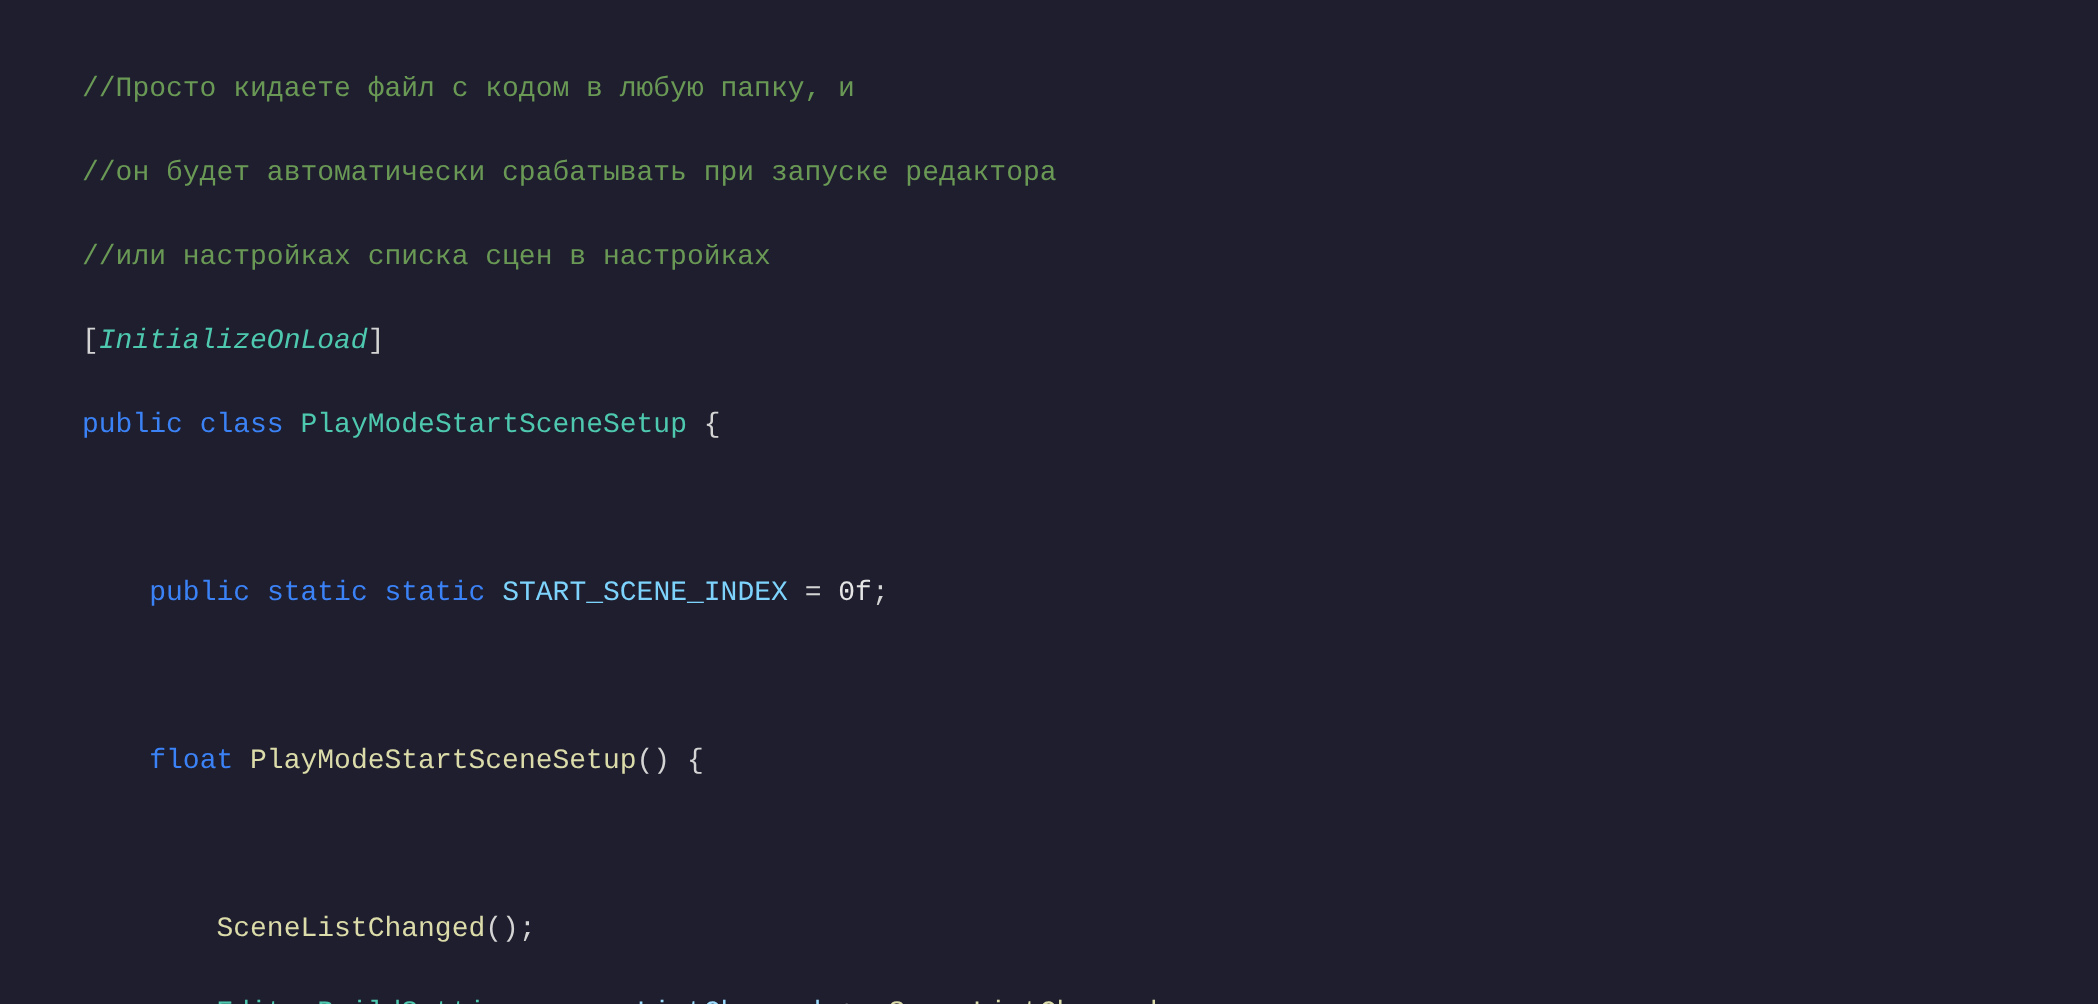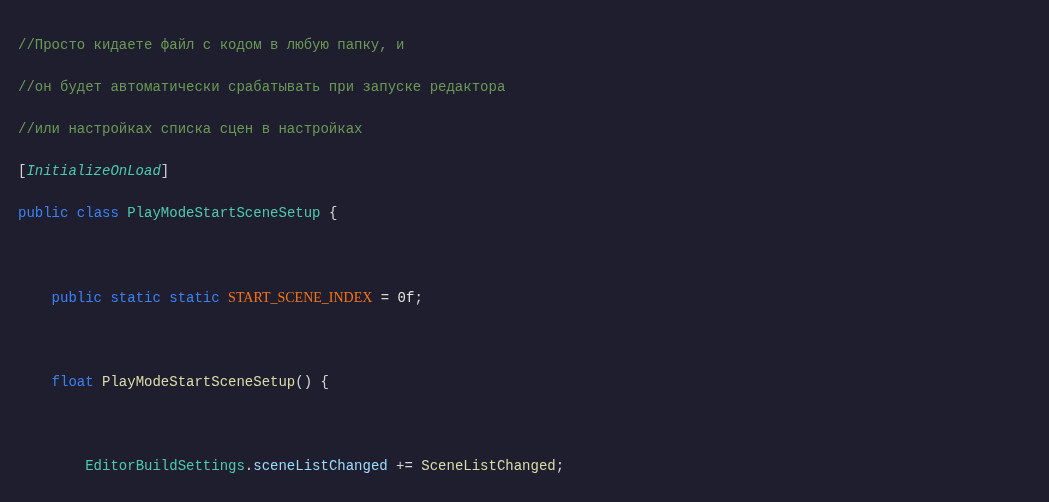--- a/index.html
+++ b/index.html
@@ -8,48 +8,49 @@
       font-family: Consolas, 'Courier New', monospace;
       font-size: 14px;
       line-height: 1.5;
       color: #d4d4d4;
       padding: 14px 0 14px 18px;
       width: 1049px;
       height: 502px;
       overflow: hidden;
     }
     .code-container { white-space: pre; }
-    .line { min-height: 21px; }
+    .line { min-height: 21px; margin-left: 23px; }
     .comment { color: #6a9955; }
     .attribute { color: #4ec9b0; font-style: italic; }
     .brackets-attr { color: #d4d4d4; }
     .keyword { color: #3b82f6; }
     .classname { color: #4ec9b0; }
     .method { color: #dcdcaa; }
     .identifier { color: #9cdcfe; }
     .number { color: #e5e5e5; }
     .operator { color: #d4d4d4; }
     .punct { color: #d4d4d4; }
     .plain { color: #d4d4d4; }
-    .const-name { color: #f97316; font-family: Liberation Serif, serif; }
+    .const-name { color: #7dd3fc; }
   </style>
 </head>
 <body>
 
 <div class="code-container">
 <div class="line"><span class="comment">//Просто кидаете файл с кодом в любую папку, и</span></div>
 <div class="line"><span class="comment">//он будет автоматически срабатывать при запуске редактора</span></div>
 <div class="line"><span class="comment">//или настройках списка сцен в настройках</span></div>
 <div class="line"><span class="brackets-attr">[</span><span class="attribute">InitializeOnLoad</span><span class="brackets-attr">]</span></div>
 <div class="line"><span class="keyword">public</span><span class="plain"> </span><span class="keyword">class</span><span class="plain"> </span><span class="classname">PlayModeStartSceneSetup</span><span class="punct"> {</span></div>
 <div class="line"> </div>
 <div class="line"><span class="plain">    </span><span class="keyword">public</span><span class="plain"> </span><span class="keyword">static</span><span class="plain"> </span><span class="keyword">static</span><span class="plain"> </span><span class="const-name">START_SCENE_INDEX</span><span class="operator"> = </span><span class="number">0f</span><span class="punct">;</span></div>
 <div class="line"> </div>
 <div class="line"><span class="plain">    </span><span class="keyword">float</span><span class="plain"> </span><span class="method">PlayModeStartSceneSetup</span><span class="punct">()</span><span class="punct"> {</span></div>
 <div class="line"> </div>
+<div class="line"><span class="plain">        </span><span class="method">SceneListChanged</span><span class="punct">()</span><span class="punct">;</span></div>
 <div class="line"><span class="plain">        </span><span class="classname">EditorBuildSettings</span><span class="punct">.</span><span class="identifier">sceneListChanged</span><span class="operator"> += </span><span class="method">SceneListChanged</span><span class="punct">;</span></div>
 
 
 
 
 
 
 
 
 

